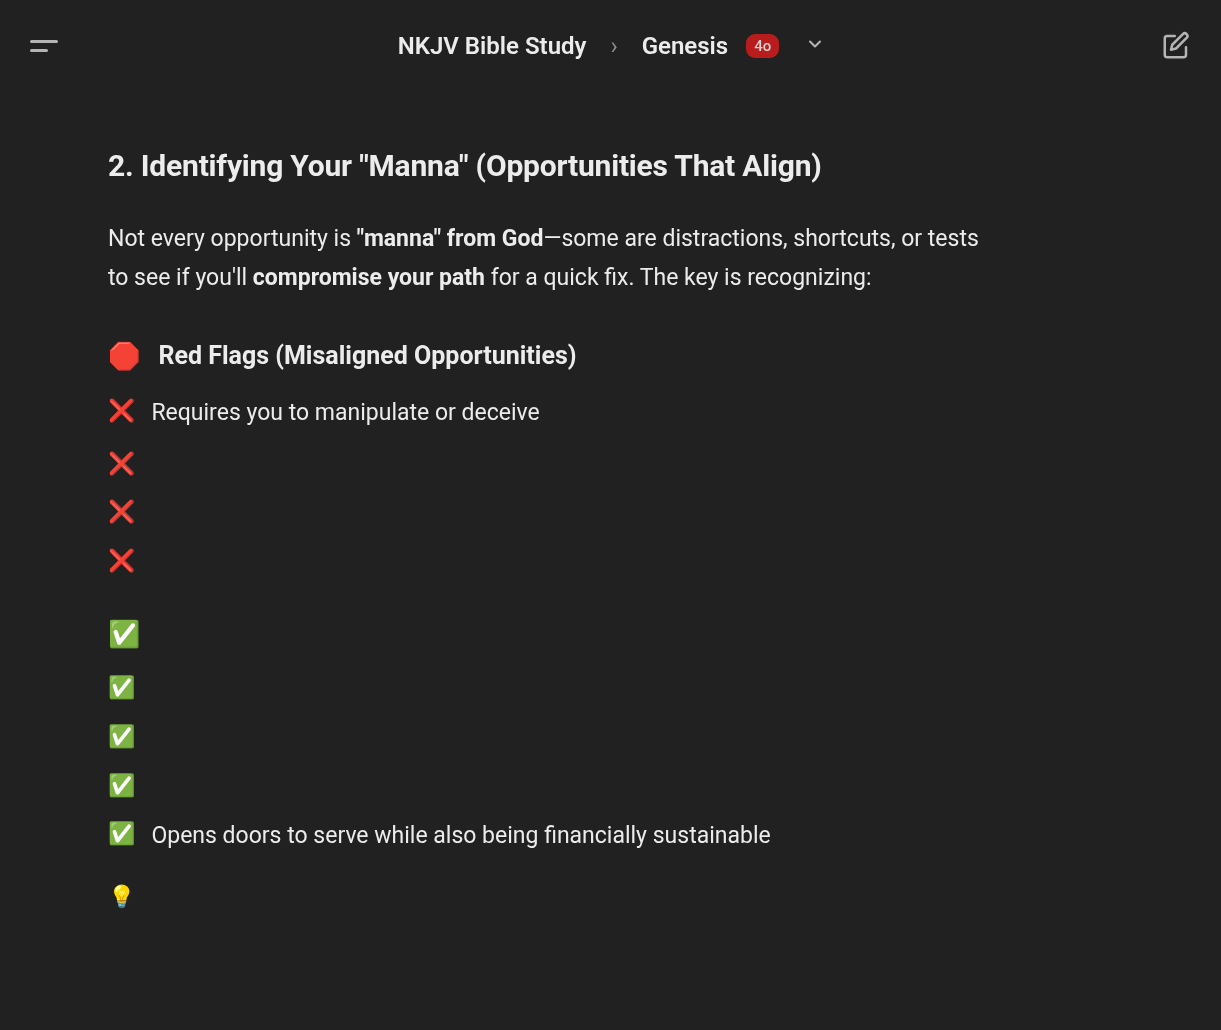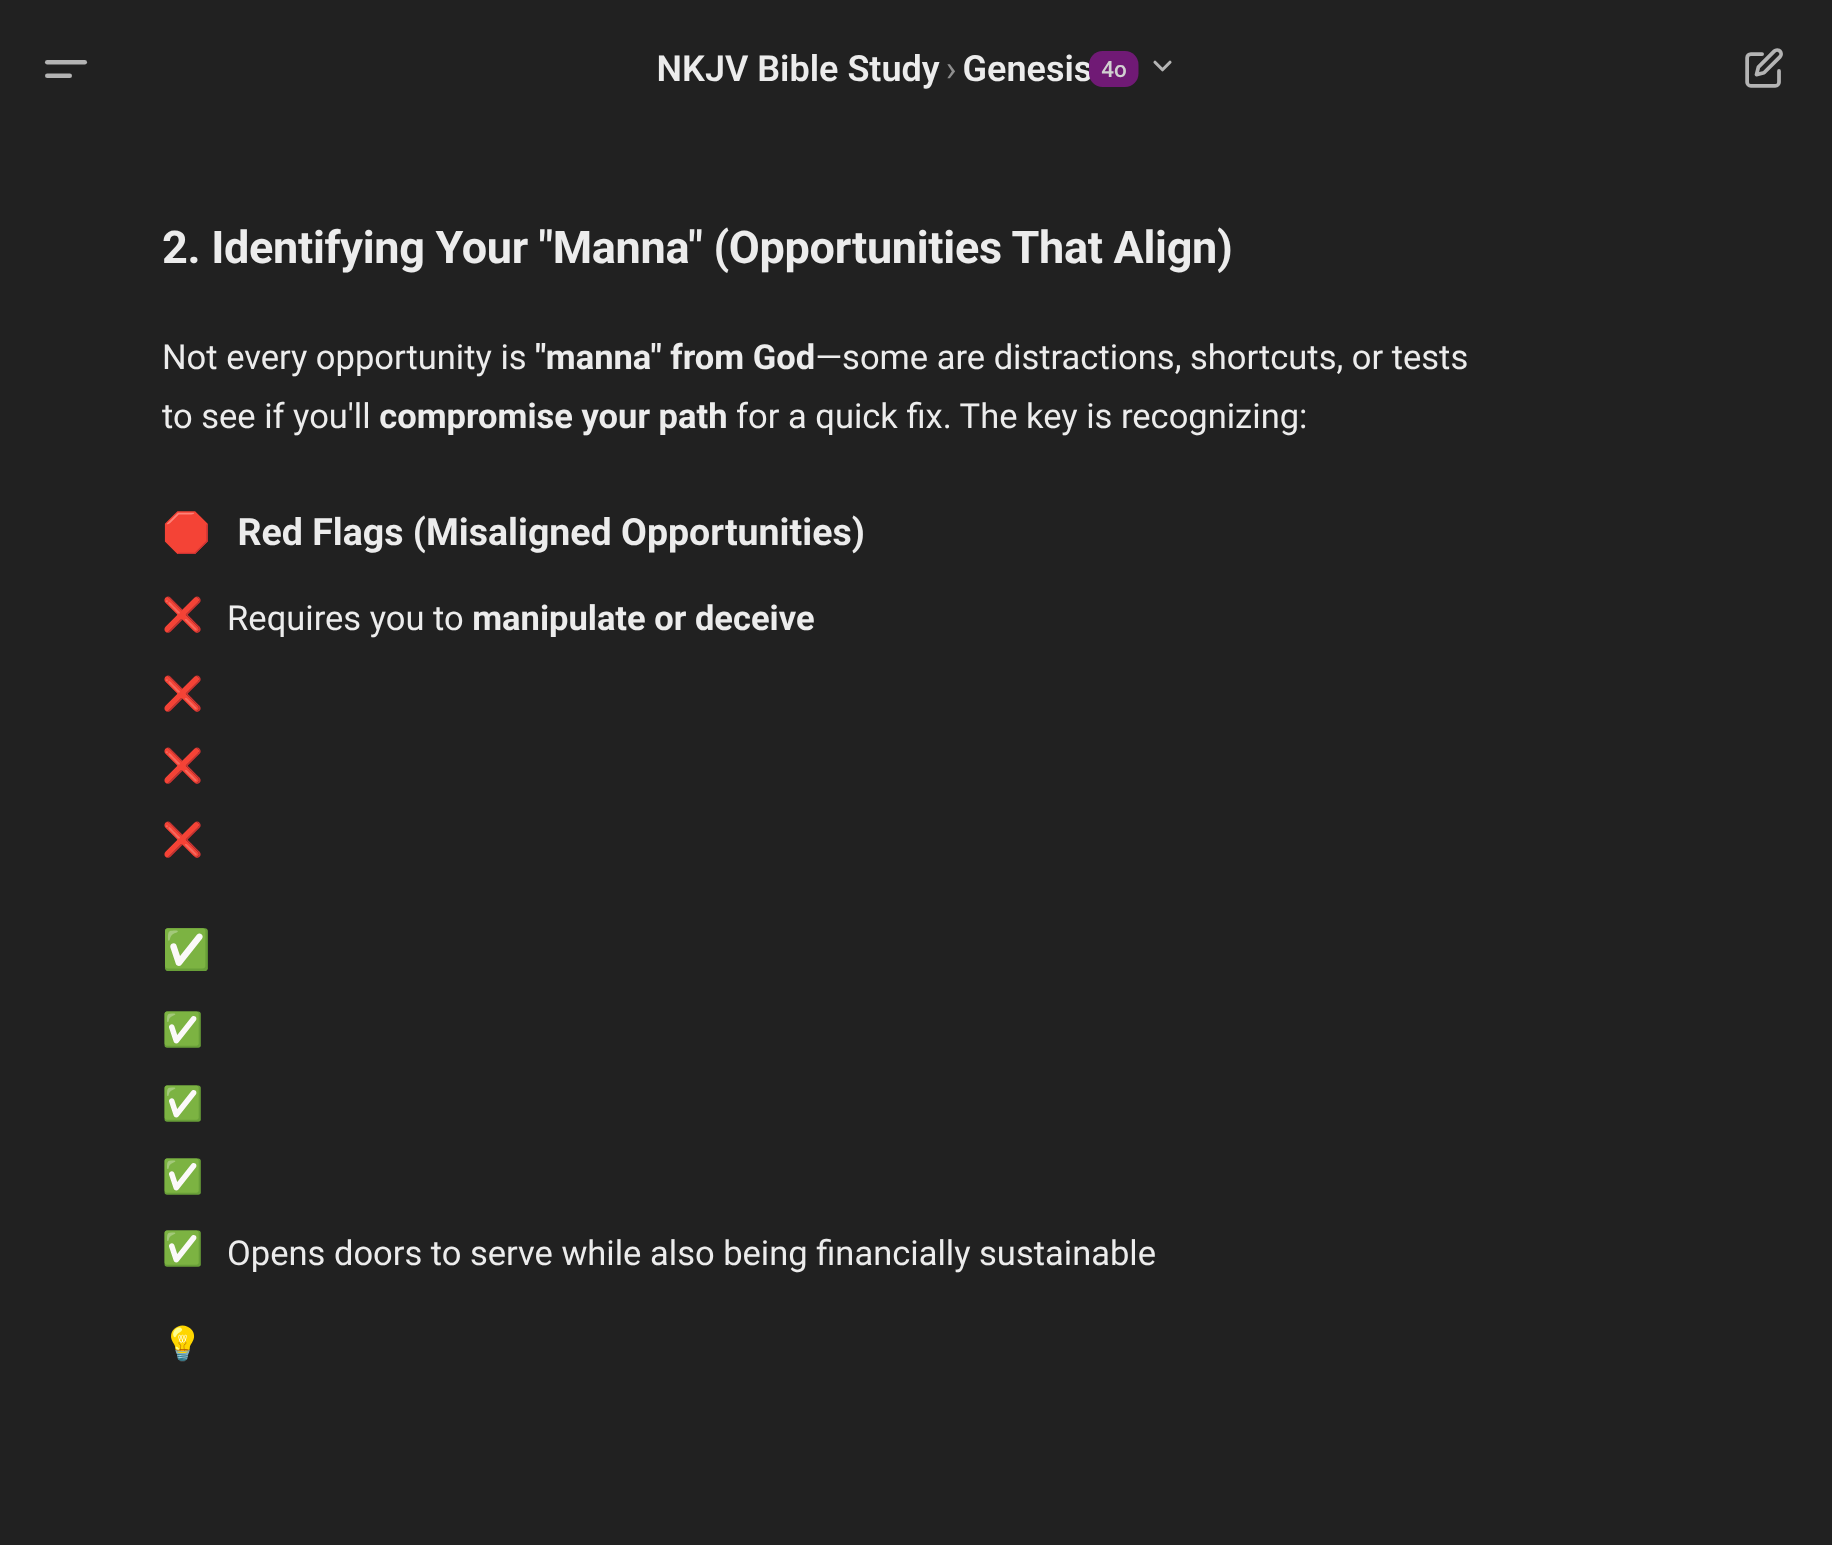--- a/index.html
+++ b/index.html
@@ -39,31 +39,31 @@
     }
     .menu-icon span:first-child {
       width: 28px;
     }
     .menu-icon span:last-child {
       width: 18px;
     }
     .breadcrumb {
       display: flex;
       align-items: center;
-      gap: 4px;
+      gap: 24px;
       font-size: 24px;
       font-weight: 600;
       color: #ececec;
     }
     .breadcrumb-sep {
       color: #8e8e8e;
       font-weight: 400;
     }
     .badge {
-      background: #701a75;
+      background: #b91c1c;
       color: #d1d1d1;
       font-size: 15px;
       font-weight: 500;
       padding: 3px 8px;
       border-radius: 9px;
       margin-left: -6px;
     }
     .chevron-down {
       color: #b4b4b4;
       margin-left: 2px;
@@ -120,21 +120,21 @@
       gap: 16px;
       margin-bottom: 18px;
       font-weight: 400;
     }
     .list-item .item-icon {
       flex-shrink: 0;
       font-size: 22px;
       line-height: 1.4;
     }
     .list-item .item-text strong {
-      font-weight: 700;
+      font-weight: 400;
     }
     .callout {
       font-size: 23px;
       font-weight: 700;
       color: #ececec;
       display: flex;
       align-items: flex-start;
       gap: 12px;
       margin-top: -12px;
     }

